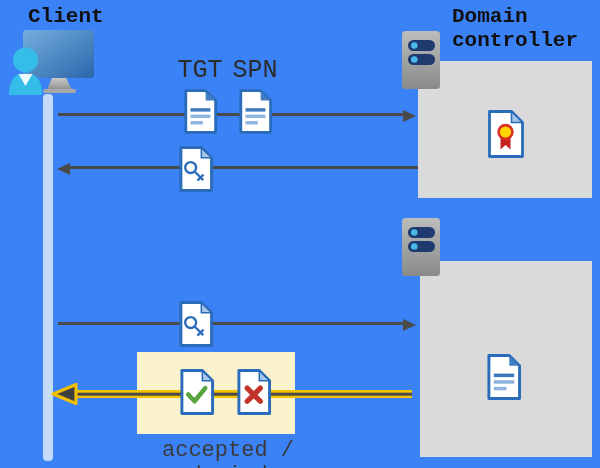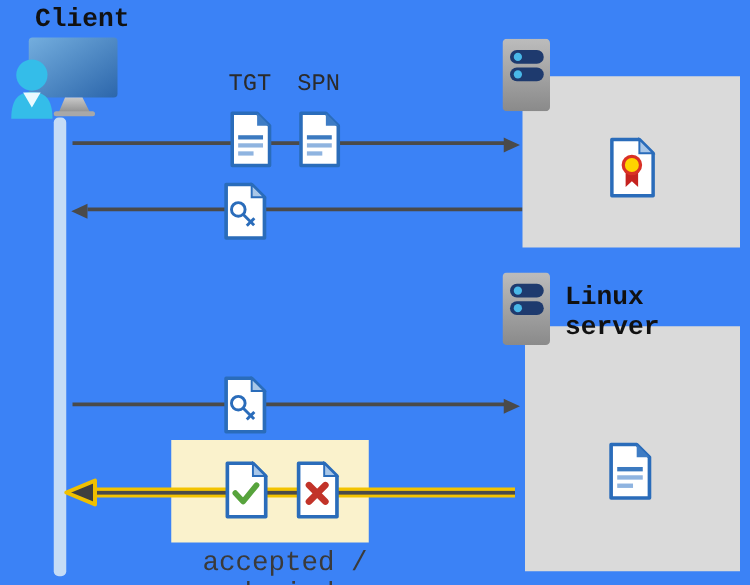--- a/index.html
+++ b/index.html
@@ -1,20 +1,20 @@
 <!DOCTYPE html>
 <html><head>
 <meta charset="utf-8">
 <style>
   html,body{margin:0;padding:0;background:#fff;}
   .stage{position:relative;width:600px;height:468px;background:#3b82f6;overflow:hidden;
          font-family:Liberation Mono, monospace;}
   .abs{position:absolute;}
   .heading{font-weight:bold;font-size:21px;line-height:24px;color:#111;}
-  .doc-label{font-size:19px;color:#2b2b2b;text-align:center;}
+  .doc-label{font-size:25px;color:#2b2b2b;text-align:center;}
   .caption{font-size:22px;color:#3a3a3a;text-align:center;}
   .panel{background:#dadada;}
   .highlight{background:#faf2cc;}
   .lifeline{background:#c5dcf6;border-radius:4px;}
   .hline{height:3px;background:#4a4a4a;}
   .head-r{width:0;height:0;border-top:6px solid transparent;border-bottom:6px solid transparent;
           border-left:13px solid #4a4a4a;}
   .head-l{width:0;height:0;border-top:6px solid transparent;border-bottom:6px solid transparent;
           border-right:13px solid #4a4a4a;}
   .ybar{background:#f3c300;height:8px;}
@@ -151,20 +151,21 @@
         </linearGradient>
       </defs>
       <rect x="0" y="0" width="38" height="58" rx="3.5" fill="url(#srv1)"></rect>
       <rect x="6" y="9" width="27" height="11" rx="5.5" fill="#1e3a6e"></rect>
       <circle cx="12.3" cy="14.5" r="3.3" fill="#49b8e8"></circle>
       <rect x="6" y="23" width="27" height="11" rx="5.5" fill="#1e3a6e"></rect>
       <circle cx="12.3" cy="28.5" r="3.3" fill="#49b8e8"></circle>
     </svg>
   </div>
 
+  <div class="abs heading" style="left:452px;top:5px;width:146px;">Domain controller</div>
 
   <div class="abs" style="left:486px;top:109px;">
     <svg width="40" height="50" viewBox="0 0 40 50">
       <path d="M3.5 2.5 h22 l11 11 v34 h-33 z" fill="#fff" stroke="#2a6cba" stroke-width="2.8" stroke-linejoin="round"></path>
       <path d="M25.5 2.5 l11 11 h-11 z" fill="#a9c7e8" stroke="#2a6cba" stroke-width="1.6"></path>
       <path d="M14.5 28 v12.5 l5 -4.5 l5 4.5 V28 Z" fill="#c5221f"></path>
       <circle cx="19.5" cy="23" r="8.2" fill="#d93025"></circle>
       <circle cx="19.5" cy="23" r="5.6" fill="#ffd400"></circle>
     </svg>
   </div>
@@ -180,21 +181,20 @@
         </linearGradient>
       </defs>
       <rect x="0" y="0" width="38" height="58" rx="3.5" fill="url(#srv2)"></rect>
       <rect x="6" y="9" width="27" height="11" rx="5.5" fill="#1e3a6e"></rect>
       <circle cx="12.3" cy="14.5" r="3.3" fill="#49b8e8"></circle>
       <rect x="6" y="23" width="27" height="11" rx="5.5" fill="#1e3a6e"></rect>
       <circle cx="12.3" cy="28.5" r="3.3" fill="#49b8e8"></circle>
     </svg>
   </div>
 
-  <div class="abs heading" style="left:452px;top:227px;width:146px;">Linux server</div>
 
 
   <div class="abs" style="left:485px;top:353px;">
     <svg width="37" height="48" viewBox="0 0 38 49">
       <path d="M4 2.5 h21 l10.5 10.5 v33.5 h-31.5 z" fill="#fff" stroke="#2a6cba" stroke-width="3" stroke-linejoin="round"></path>
       <path d="M25 2.5 l10.5 10.5 h-10.5 z" fill="#3e7cc4"></path>
       <rect x="9" y="21" width="21" height="3.6" fill="#3c7ac0"></rect>
       <rect x="9" y="27.8" width="21" height="3.6" fill="#8fb4e0"></rect>
       <rect x="9" y="34.6" width="13" height="3.6" fill="#8fb4e0"></rect>
     </svg>

